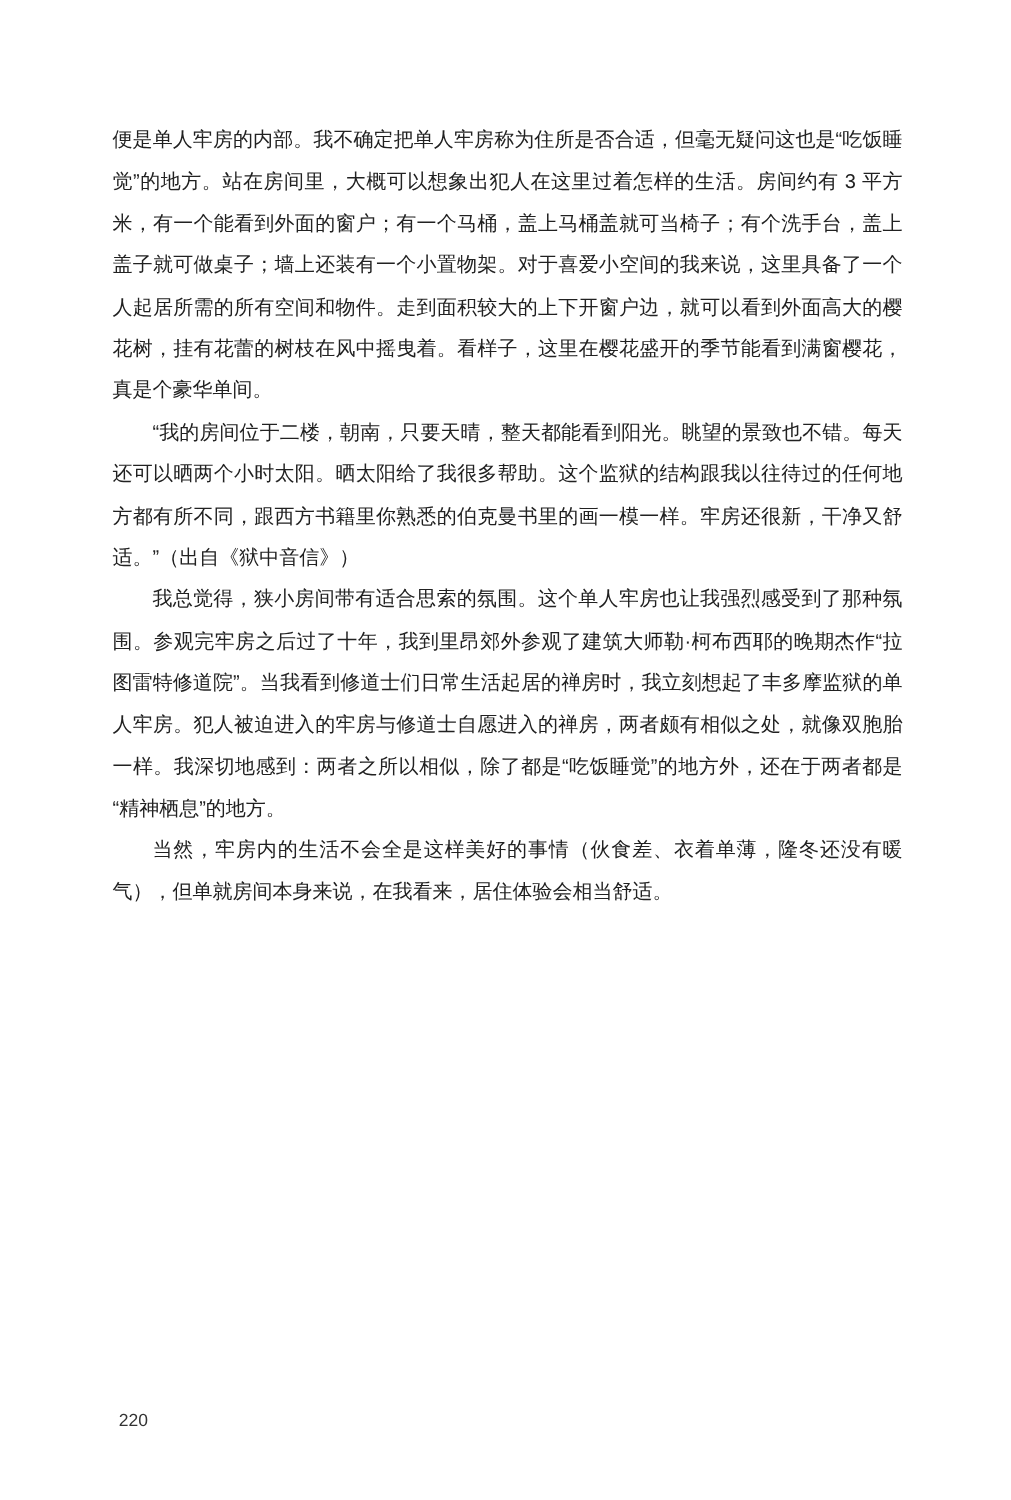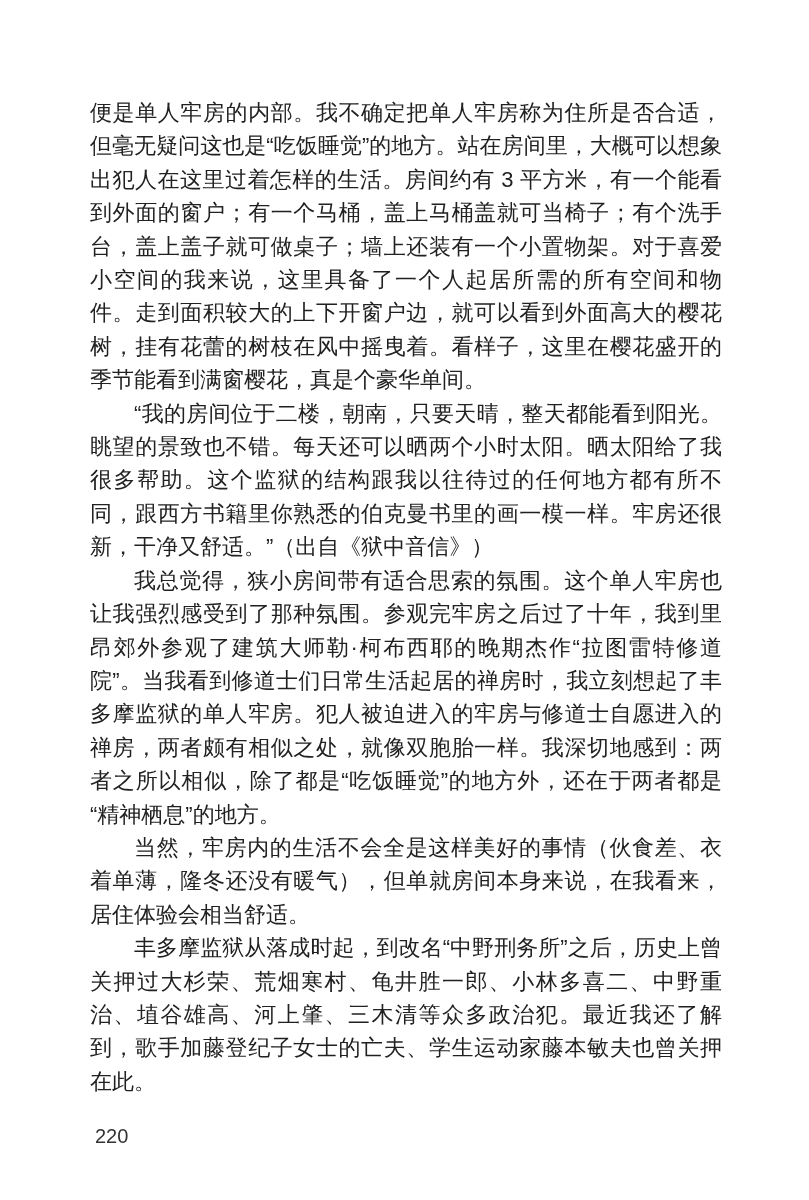--- a/index.html
+++ b/index.html
@@ -18,48 +18,47 @@
     position: absolute;
     inset: 0;
     background: #ffffff;
   }
   .text-block {
     position: absolute;
     left: 90px;
     top: 96px;
     width: 632px;
     color: #212121;
-    font-size: 22px;
+    font-size: 16px;
     line-height: 33.4px;
     letter-spacing: 0;
   }
   .text-block p.para {
     margin: 0;
     padding: 0;
     text-align: justify;
     text-justify: inter-ideograph;
   }
   .text-block p.para.indent {
     text-indent: 2em;
   }
   .page-number {
     position: absolute;
     left: 95px;
     top: 1126px;
-    font-size: 20px;
+    font-size: 14px;
     line-height: 20px;
     color: #333333;
     font-family: "Liberation Sans", sans-serif;
   }
 </style>
 </head>
 <body>
 
 <div class="page">
   <div class="text-block">
       <p class="para">便是单人牢房的内部。我不确定把单人牢房称为住所是否合适，但毫无疑问这也是“吃饭睡觉”的地方。站在房间里，大概可以想象出犯人在这里过着怎样的生活。房间约有 3 平方米，有一个能看到外面的窗户；有一个马桶，盖上马桶盖就可当椅子；有个洗手台，盖上盖子就可做桌子；墙上还装有一个小置物架。对于喜爱小空间的我来说，这里具备了一个人起居所需的所有空间和物件。走到面积较大的上下开窗户边，就可以看到外面高大的樱花树，挂有花蕾的树枝在风中摇曳着。看样子，这里在樱花盛开的季节能看到满窗樱花，真是个豪华单间。</p>
       <p class="para indent">“我的房间位于二楼，朝南，只要天晴，整天都能看到阳光。眺望的景致也不错。每天还可以晒两个小时太阳。晒太阳给了我很多帮助。这个监狱的结构跟我以往待过的任何地方都有所不同，跟西方书籍里你熟悉的伯克曼书里的画一模一样。牢房还很新，干净又舒适。”（出自《狱中音信》）</p>
       <p class="para indent">我总觉得，狭小房间带有适合思索的氛围。这个单人牢房也让我强烈感受到了那种氛围。参观完牢房之后过了十年，我到里昂郊外参观了建筑大师勒·柯布西耶的晚期杰作“拉图雷特修道院”。当我看到修道士们日常生活起居的禅房时，我立刻想起了丰多摩监狱的单人牢房。犯人被迫进入的牢房与修道士自愿进入的禅房，两者颇有相似之处，就像双胞胎一样。我深切地感到：两者之所以相似，除了都是“吃饭睡觉”的地方外，还在于两者都是“精神栖息”的地方。</p>
       <p class="para indent">当然，牢房内的生活不会全是这样美好的事情（伙食差、衣着单薄，隆冬还没有暖气），但单就房间本身来说，在我看来，居住体验会相当舒适。</p>
-      <p class="para indent">丰多摩监狱从落成时起，到改名“中野刑务所”之后，历史上曾关押过大杉荣、荒畑寒村、龟井胜一郎、小林多喜二、中野重治、埴谷雄高、河上肇、三木清等众多政治犯。最近我还了解到，歌手加藤登纪子女士的亡夫、学生运动家藤本敏夫也曾关押在此。</p>
     </div>
   <div class="page-number">220</div>
 </div>
 
 </body></html>

